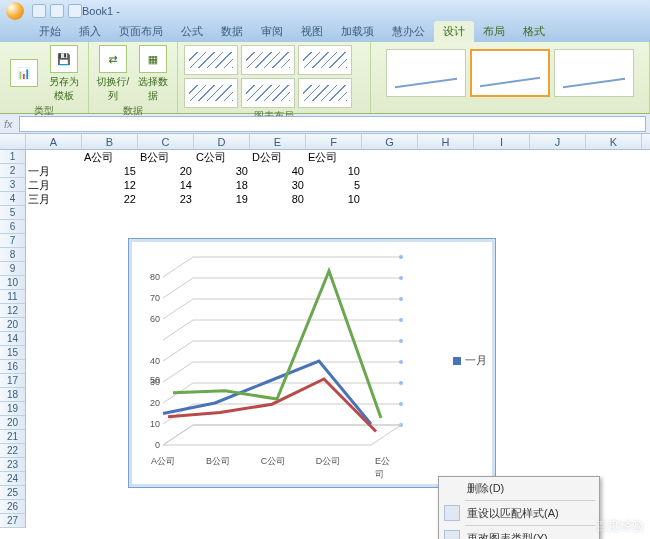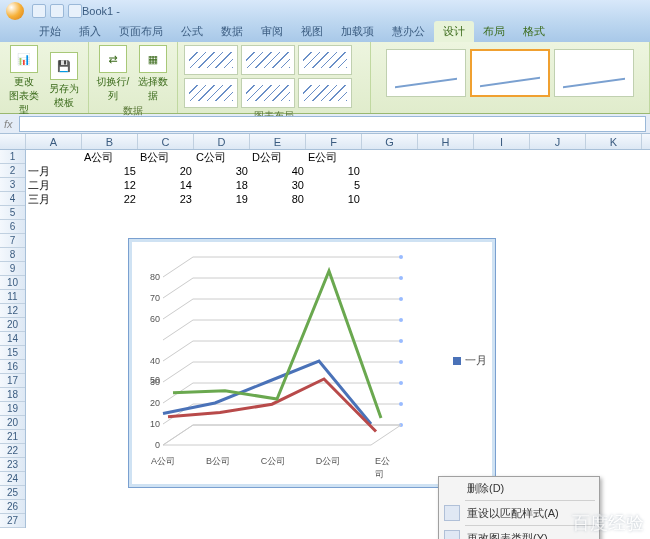--- a/index.html
+++ b/index.html
@@ -45,21 +45,21 @@
 .chartobj .plot{position:absolute;left:34px;top:18px;right:96px;bottom:44px}
 .chartobj .ylab{position:absolute;right:100%;width:24px;text-align:right;font-size:9px;color:#555;margin-right:3px}
 .chartobj .xlab{position:absolute;top:100%;font-size:9px;color:#555;transform:translateX(-50%);margin-top:12px}
 .chartobj svg{position:absolute;inset:0;overflow:visible}
 .chartobj .legend{position:absolute;right:8px;top:46%;font-size:10px;color:#444}
 .chartobj .legend .sw{display:inline-block;width:8px;height:8px;background:#4a72b8;margin-right:4px;vertical-align:middle}
 .ctxmenu{position:absolute;left:438px;top:342px;width:162px;background:#f4f4f4;border:1px solid #a0a0a0;box-shadow:2px 2px 4px rgba(0,0,0,.3);z-index:10}
 .ctxmenu .mi{height:22px;display:flex;align-items:center;padding:0 8px 0 28px;position:relative;cursor:pointer;color:#333}
 .ctxmenu .mi .mico{position:absolute;left:5px;width:16px;height:16px;background:#e0e8f4;border:1px solid #b0c0d8}
 .ctxmenu .sep{height:1px;background:#d0d0d0;margin:1px 4px 1px 26px}
-.watermark{position:absolute;right:6px;bottom:4px;color:#fff;opacity:.55;font-size:18px;text-shadow:0 0 3px #789;z-index:20;pointer-events:none}
+.watermark{position:absolute;right:6px;bottom:4px;color:#fff;opacity:.55;font-size:12px;text-shadow:0 0 3px #789;z-index:20;pointer-events:none}
 </style>
 </head>
 <body>
 
 <div class="titlebar">
   <div class="orb"></div>
   <div class="qat">
     <span></span>
     <span></span>
     <span></span>
@@ -80,22 +80,20 @@
     <span class="ctx active">设计</span>
     <span class="ctx">布局</span>
     <span class="ctx">格式</span>
   </div>
 
 <div class="ribbon">
   <div class="rgroup">
     <div class="btns">
       <div class="bigbtn">
           <div class="ico">📊</div>
-          <div style="white-space:pre-line;font-size:10px">更改
-图表类型</div>
         </div>
       <div class="bigbtn">
           <div class="ico">💾</div>
           <div style="white-space:pre-line;font-size:10px">另存为
 模板</div>
         </div>
     </div>
     <div class="lbl">类型</div>
   </div>
   <div class="rgroup">

